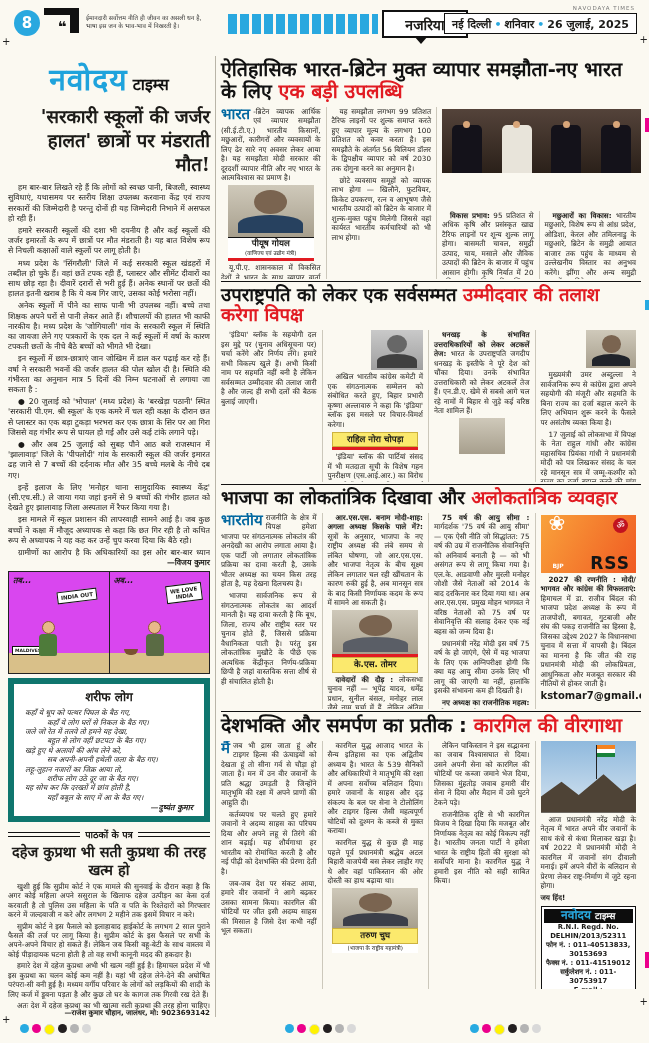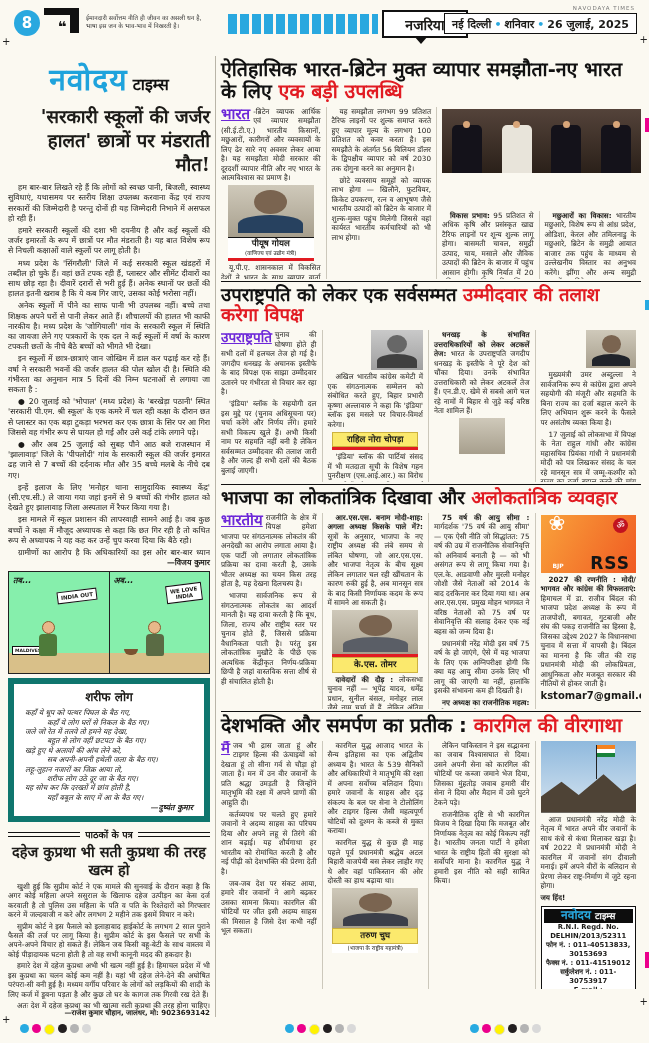--- a/index.html
+++ b/index.html
@@ -31,21 +31,21 @@
   .maincol{flex:1;display:flex;flex-direction:column;}
   
   .masthead{text-align:center;margin:2px 0 4px;}
   .masthead .cy{color:#1fa3dc;font-weight:900;font-size:30px;letter-spacing:1px;}
   .masthead .bk{color:#111;font-weight:800;font-size:16px;}
   .ed-head{font-family:"DejaVu Serif",serif;text-align:right;font-weight:800;font-size:18.5px;line-height:1.3;margin:2px 0 6px;}
   .ed-body{font-size:7.8px;line-height:10.2px;text-align:justify;height:378px;overflow:hidden;}
   .ed-body p{margin:0 0 2px;text-indent:10px;}
   .sign{display:block;text-align:right;font-weight:800;font-size:7.8px;margin-top:-1px;}
   
-  .cartoon{border:1px solid #222;height:102px;display:flex;background:#86efac;margin:4px 0;position:relative;}
+  .cartoon{border:1px solid #222;height:102px;display:flex;background:#d946ef;margin:4px 0;position:relative;}
   .panel{flex:1;position:relative;overflow:hidden;}
   .panel + .panel{border-left:1px solid #222;}
   .ground{position:absolute;bottom:0;left:0;right:0;height:20px;background:#d9c089;}
   .plabel{position:absolute;top:2px;left:4px;font-weight:800;font-style:italic;font-size:8px;}
   .man{position:absolute;bottom:16px;left:28px;width:22px;height:36px;}
   .man .head{width:11px;height:11px;border-radius:50%;background:#e8b88a;margin:0 auto;border:1px solid #8a5a30;}
   .man .bodyx{width:18px;height:22px;background:#4e7b3a;border-radius:4px 4px 2px 2px;margin:0 auto;}
   .placard{position:absolute;background:#fff;border:1px solid #111;font-weight:800;font-size:5.5px;
            padding:2px;text-align:center;transform:rotate(-7deg);line-height:6px;}
   .signpost{position:absolute;bottom:18px;left:3px;background:#fff;border:1px solid #111;font-size:4.5px;
@@ -68,21 +68,21 @@
   
   .art{padding:3px 0 2px;}
   .art + .art{border-top:1px solid #111;}
   .art h2{margin:0 0 4px;font-size:19.5px;line-height:1.12;font-weight:800;color:#111;}
   .art h2 .red{color:#e11b22;}
   .cols{display:flex;overflow:hidden;}
   .c{flex:1;padding:0 5px;border-left:1px solid #ccc8bb;font-size:7.2px;line-height:9.5px;text-align:justify;min-width:0;}
   .c:first-child{border-left:none;padding-left:0;}
   .c p{margin:0 0 2.5px;text-indent:8px;}
   .c p.lede{text-indent:0;}
-  .drop{float:left;font-weight:800;color:#6d28d9;font-size:15px;line-height:15px;margin:0 3px 0 0;text-decoration:underline;}
+  .drop{float:left;font-weight:800;color:#0369a1;font-size:15px;line-height:15px;margin:0 3px 0 0;}
   .drop.big{font-size:13.5px;line-height:14px;}
   .email{display:block;text-align:center;font-weight:800;font-size:10px;}
   
   .acard{width:86px;margin:2px auto;text-align:center;}
   .aphoto{height:52px;background:linear-gradient(#cfc9ba,#a79f8d);position:relative;overflow:hidden;}
   .aphoto .head{width:38%;height:46%;border-radius:50%;background:#7a6450;margin:5px auto 0;}
   .aphoto .sh{width:76%;height:34%;border-radius:50% 50% 0 0;margin:1px auto 0;background:#31425c;}
   .aphoto.bw{filter:grayscale(1);}
   .aphoto.blue .sh{background:#27415f;} .aphoto.dark .sh{background:#20242b;}
   .arule{height:3px;background:#e11b22;}
@@ -276,21 +276,20 @@
                 </div>
             </div>
           </div>
         </div>
       </section>
 
       <section class="art">
         <h2 style="font-size:18.5px;"><span>उपराष्ट्रपति को लेकर एक सर्वसम्मत </span><span class="red">उम्मीदवार की तलाश करेगा विपक्ष</span></h2>
         <div class="cols" style="height:152px;">
           <div class="c">
-            <p class="lede"><span class="drop big">उपराष्ट्रपति</span><span> चुनाव की घोषणा होते ही सभी दलों में हलचल तेज हो गई है। जगदीप धनखड़ के अचानक इस्तीफे के बाद विपक्ष एक साझा उम्मीदवार उतारने पर गंभीरता से विचार कर रहा है।</span></p>
             <div>
                 <p>'इंडिया' ब्लॉक के सहयोगी दल इस मुद्दे पर (चुनाव अधिसूचना पर) चर्चा करेंगे और निर्णय लेंगे। हमारे सभी विकल्प खुले हैं। अभी किसी नाम पर सहमति नहीं बनी है लेकिन सर्वसम्मत उम्मीदवार की तलाश जारी है और जल्द ही सभी दलों की बैठक बुलाई जाएगी।</p>
               </div>
           </div>
           <div class="c">
             <div class="acard" style="width:52px;margin:0 0 2px auto;">
               <div class="aphoto bw" style="height:40px;">
                   <div class="head"></div>
                   <div class="sh"></div>
                 </div>

